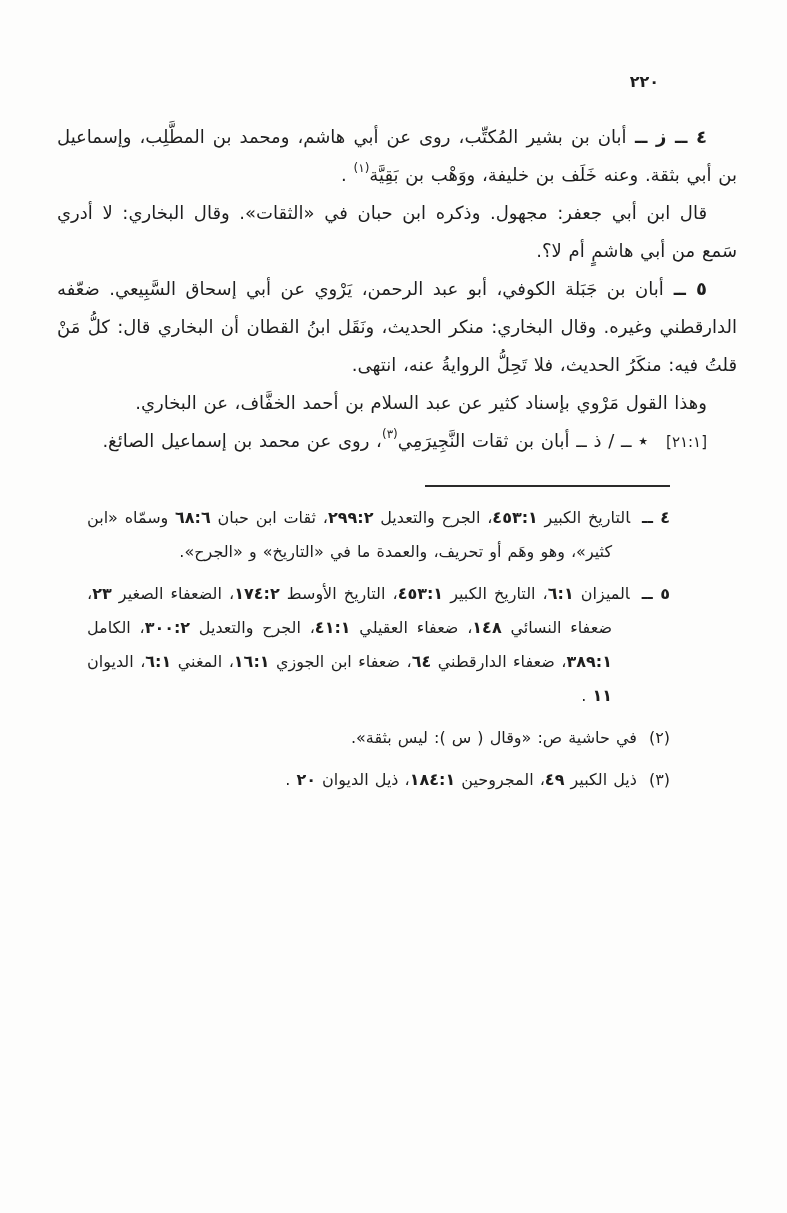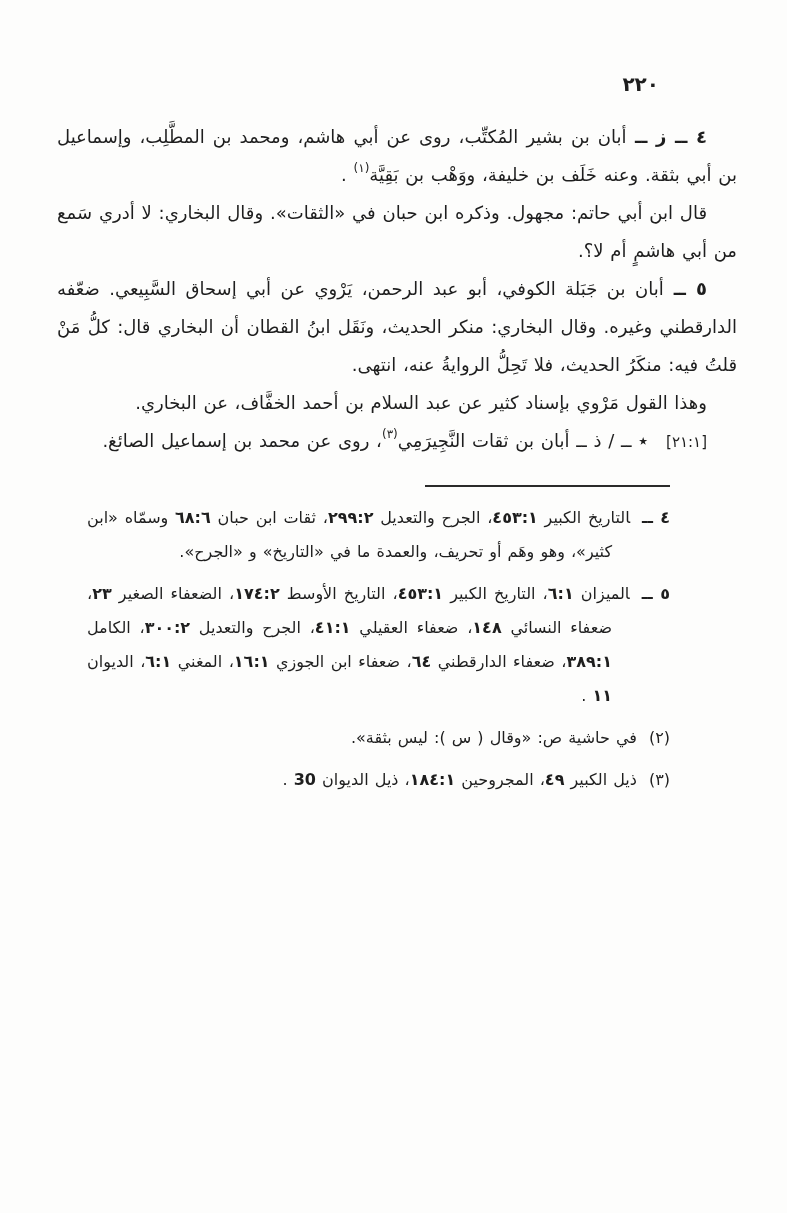--- a/index.html
+++ b/index.html
@@ -12,21 +12,21 @@
     width:787px;height:1213px;
     margin:0 auto;
     background:var(--paper);
     color:var(--ink);
     direction:rtl;
     font-family:"DejaVu Sans",sans-serif;
     overflow:hidden;
   }
   .page-number{
     position:absolute;top:72px;right:128px;
-    font-size:20px;font-weight:700;letter-spacing:3px;
+    font-size:16px;font-weight:700;letter-spacing:3px;
   }
   .content{
     position:absolute;top:118px;right:50px;width:680px;
   }
   .para{
     margin:0;
     font-size:18px;
     line-height:38px;
     text-align:justify;
     text-indent:30px;
@@ -67,28 +67,28 @@
 </style>
 </head>
 <body>
 
 <div class="page">
   <div class="page-number">٢٢٠</div>
 
   <div class="content">
     <main>
         <p class="para"><span class="bold">٤ ــ ز ــ </span><span class="">أبان بن بشير المُكتِّب، روى عن أبي هاشم، ومحمد بن المطَّلِب، وإسماعيل بن أبي بثقة. وعنه خَلَف بن خليفة، ووَهْب بن بَقِيَّة</span><sup class="fnref">(١)</sup><span class=""> .</span></p>
-        <p class="para"><span class="">قال ابن أبي حاتم: مجهول. وذكره ابن حبان في «الثقات». وقال البخاري: لا أدري سَمع من أبي هاشمٍ أم لا؟.</span></p>
+        <p class="para"><span class="">قال ابن أبي جعفر: مجهول. وذكره ابن حبان في «الثقات». وقال البخاري: لا أدري سَمع من أبي هاشمٍ أم لا؟.</span></p>
         <p class="para"><span class="bold">٥ ــ </span><span class="">أبان بن جَبَلة الكوفي، أبو عبد الرحمن، يَرْوي عن أبي إسحاق السَّبِيعي. ضعّفه الدارقطني وغيره. وقال البخاري: منكر الحديث، ونَقَل ابنُ القطان أن البخاري قال: كلُّ مَنْ قلتُ فيه: منكَرُ الحديث، فلا تَحِلُّ الروايةُ عنه، انتهى.</span></p>
         <p class="para"><span class="">وهذا القول مَرْوي بإسناد كثير عن عبد السلام بن أحمد الخفَّاف، عن البخاري.</span></p>
         <p class="para"><span class="marginref">[٢١:١]</span><span class="">٭ ــ / ذ ــ أبان بن ثقات النَّجِيرَمِي</span><sup class="fnref">(٣)</sup><span class="">، روى عن محمد بن إسماعيل الصائغ.</span></p>
       </main>
 
     <hr class="footnote-separator">
 
     <section class="footnotes">
         <div class="footnote"><span class="fn-marker num">٤ ــ</span><span class="">التاريخ الكبير </span><span class="bold">٤٥٣:١</span><span class="">، الجرح والتعديل </span><span class="bold">٢٩٩:٢</span><span class="">، ثقات ابن حبان </span><span class="bold">٦٨:٦</span><span class=""> وسمّاه «ابن كثير»، وهو وهَم أو تحريف، والعمدة ما في «التاريخ» و «الجرح».</span></div>
         <div class="footnote"><span class="fn-marker num">٥ ــ</span><span class="">الميزان </span><span class="bold">٦:١</span><span class="">، التاريخ الكبير </span><span class="bold">٤٥٣:١</span><span class="">، التاريخ الأوسط </span><span class="bold">١٧٤:٢</span><span class="">، الضعفاء الصغير </span><span class="bold">٢٣</span><span class="">، ضعفاء النسائي </span><span class="bold">١٤٨</span><span class="">، ضعفاء العقيلي </span><span class="bold">٤١:١</span><span class="">، الجرح والتعديل </span><span class="bold">٣٠٠:٢</span><span class="">، الكامل </span><span class="bold">٣٨٩:١</span><span class="">، ضعفاء الدارقطني </span><span class="bold">٦٤</span><span class="">، ضعفاء ابن الجوزي </span><span class="bold">١٦:١</span><span class="">، المغني </span><span class="bold">٦:١</span><span class="">، الديوان </span><span class="bold">١١</span><span class=""> .</span></div>
         <div class="footnote"><span class="fn-marker paren">(٢)</span><span class="">في حاشية ص: «وقال ( س ): ليس بثقة».</span></div>
-        <div class="footnote"><span class="fn-marker paren">(٣)</span><span class="">ذيل الكبير </span><span class="bold">٤٩</span><span class="">، المجروحين </span><span class="bold">١٨٤:١</span><span class="">، ذيل الديوان </span><span class="bold">30</span><span class=""> .</span></div>
+        <div class="footnote"><span class="fn-marker paren">(٣)</span><span class="">ذيل الكبير </span><span class="bold">٤٩</span><span class="">، المجروحين </span><span class="bold">١٨٤:١</span><span class="">، ذيل الديوان </span><span class="bold">٢٠</span><span class=""> .</span></div>
       </section>
   </div>
 </div>
 
 </body></html>

